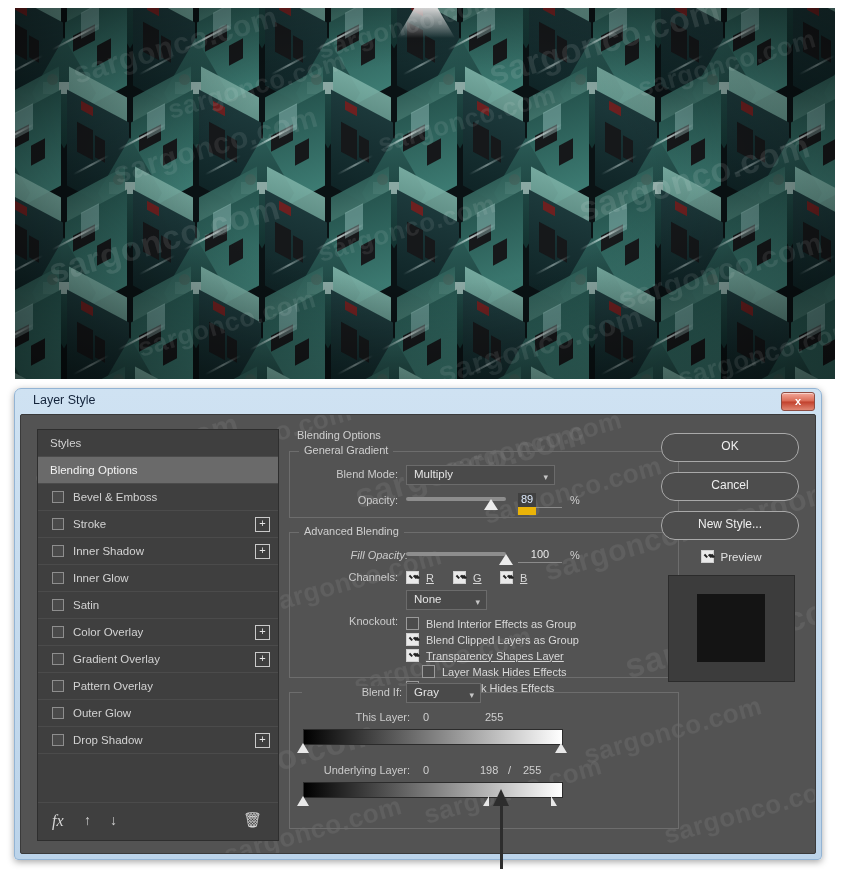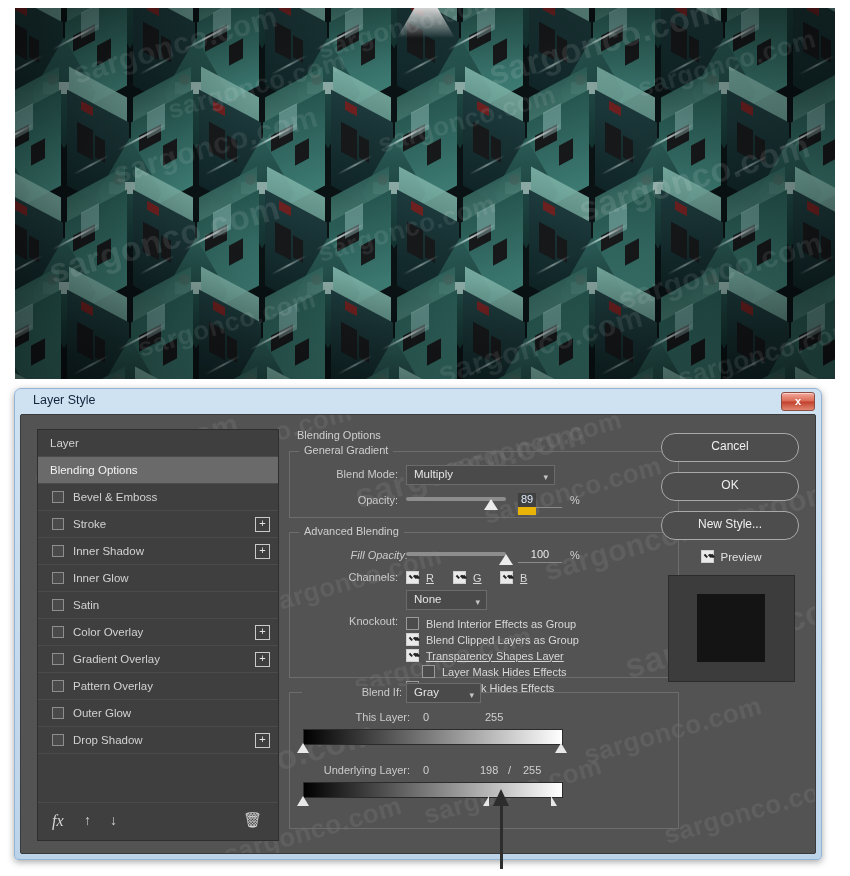--- a/index.html
+++ b/index.html
@@ -798,21 +798,21 @@
         <div class="wm dark" style="left: 400px; top: 360px; font-size: 26px;">sargonco.com</div>
         <div class="wm dark" style="left: 640px; top: 380px; font-size: 26px;">sargonco.com</div>
         <div class="wm dark" style="left: 200px; top: 400px; font-size: 26px;">sargonco.com</div>
         <div class="wm dark" style="left: 460px; top: 60px; font-size: 26px;">sargonco.com</div>
         <div class="wm dark" style="left: 700px; top: 60px; font-size: 30px;">sargonco.com</div>
       </div>
 
     <div id="styles">
       <div id="stylelist">
           <div class="srow plain">
-            <span>Layer</span>
+            <span>Styles</span>
           </div>
           <div class="srow sel plain">
             <span>Blending Options</span>
           </div>
           <div class="srow">
             <span class="cb"></span>
             <span>Bevel &amp; Emboss</span>
           </div>
           <div class="srow">
             <span class="cb"></span>
@@ -961,22 +961,22 @@
         <span class="pct" style="left:218px;top:71px;">/</span>
         <span class="pct" style="left:233px;top:71px;">255</span>
         <div class="gbar dark" id="bar2" style="left:13px;top:89px;width:258px;"></div>
         <div class="stopL" id="ul-black" style="top: 103px; left: 7px;"></div>
         <div class="halfR" id="ul-splitL" style="top: 103px; left: 192.76px;"></div>
         <div class="halfL" id="ul-splitR" style="top: 103px; left: 260.68px;"></div>
       </div>
     </div>
 
     <div id="right">
+      <div class="btn">OK</div>
       <div class="btn">Cancel</div>
-      <div class="btn">OK</div>
       <div class="btn">New Style...</div>
       <div id="previewrow">
         <span class="ck on"></span>
         <span>Preview</span>
       </div>
       <div id="thumb">
         <div id="thumbsq"></div>
       </div>
     </div>
   </div>

